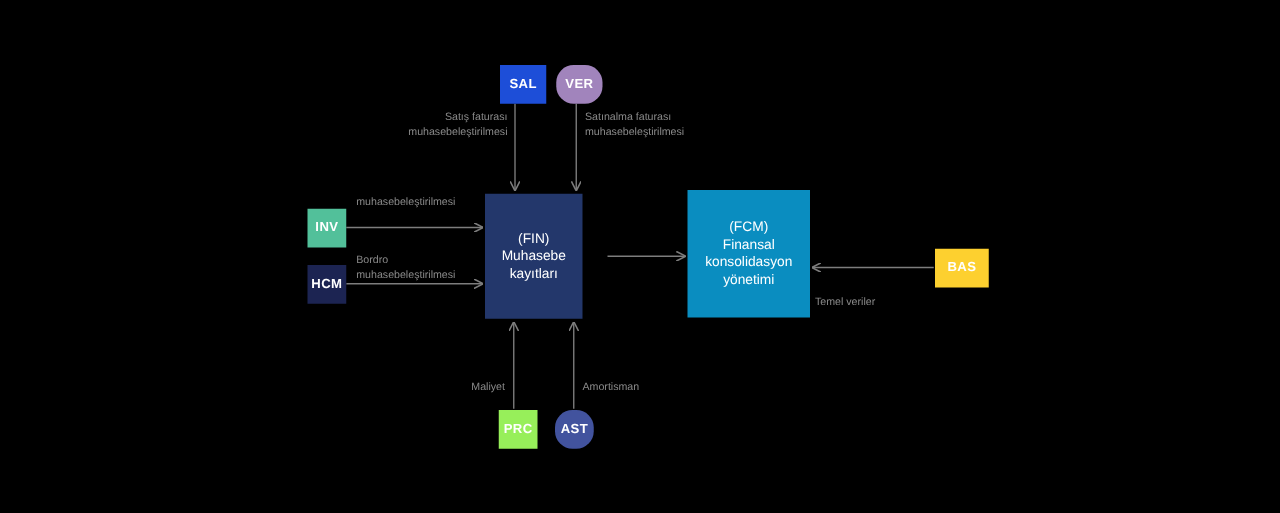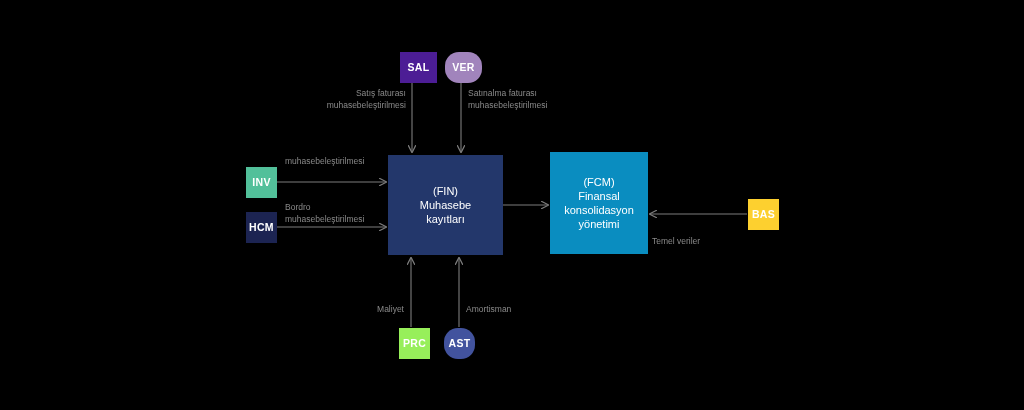--- a/index.html
+++ b/index.html
@@ -91,21 +91,21 @@
 
     <line x1="486" y1="205" x2="548" y2="205" stroke="#7d7d7d" stroke-width="1.1" marker-end="url(#ah)"></line>
 
     <line x1="747" y1="214" x2="650" y2="214" stroke="#7d7d7d" stroke-width="1.1" marker-end="url(#ah)"></line>
 
     <line x1="411" y1="327" x2="411" y2="258" stroke="#7d7d7d" stroke-width="1.1" marker-end="url(#ah)"></line>
 
     <line x1="459" y1="327" x2="459" y2="258" stroke="#7d7d7d" stroke-width="1.1" marker-end="url(#ah)"></line>
   </svg>
 
-  <div class="node node-small" style="left:400px; top:52px; width:37px; height:31px; background:#4c1d95;">
+  <div class="node node-small" style="left:400px; top:52px; width:37px; height:31px; background:#1d4ed8;">
     <span>SAL</span>
   </div>
 
   <div class="node node-small" style="left:445px; top:52px; width:37px; height:31px; background:#A184BC;border-radius:14px;">
     <span>VER</span>
   </div>
 
   <div class="node node-small" style="left:246px; top:167px; width:31px; height:31px; background:#52C09A;">
     <span>INV</span>
   </div>
@@ -115,25 +115,25 @@
   </div>
 
   <div class="node node-small" style="left:399px; top:328px; width:31px; height:31px; background:#97EF5A;">
     <span>PRC</span>
   </div>
 
   <div class="node node-small" style="left:444px; top:328px; width:31px; height:31px; background:#42539E;border-radius:14px;">
     <span>AST</span>
   </div>
 
-  <div class="node node-small" style="left:748px; top:199px; width:31px; height:31px; background:#FDD02F;">
+  <div class="node node-small" style="left:748px; top:199px; width:43px; height:31px; background:#FDD02F;">
     <span>BAS</span>
   </div>
 
-  <div class="node node-large" style="left:388px; top:155px; width:115px; height:100px; background:#23376B;">
+  <div class="node node-large" style="left:388px; top:155px; width:78px; height:100px; background:#23376B;">
     <div>
       <span class="nl">(FIN)</span>
       <span class="nl">Muhasebe</span>
       <span class="nl">kayıtları</span>
     </div>
   </div>
 
   <div class="node node-large" style="left:550px; top:152px; width:98px; height:102px; background:#0A8DC0;">
     <div>
       <span class="nl">(FCM)</span>

